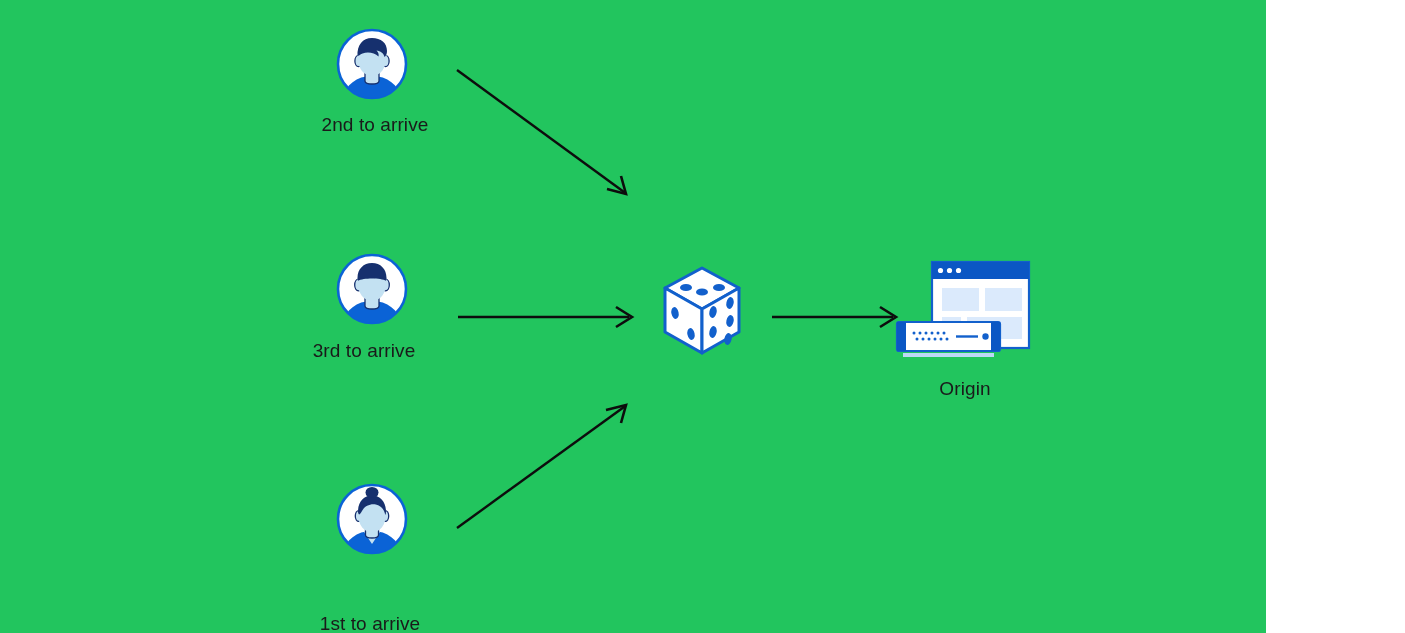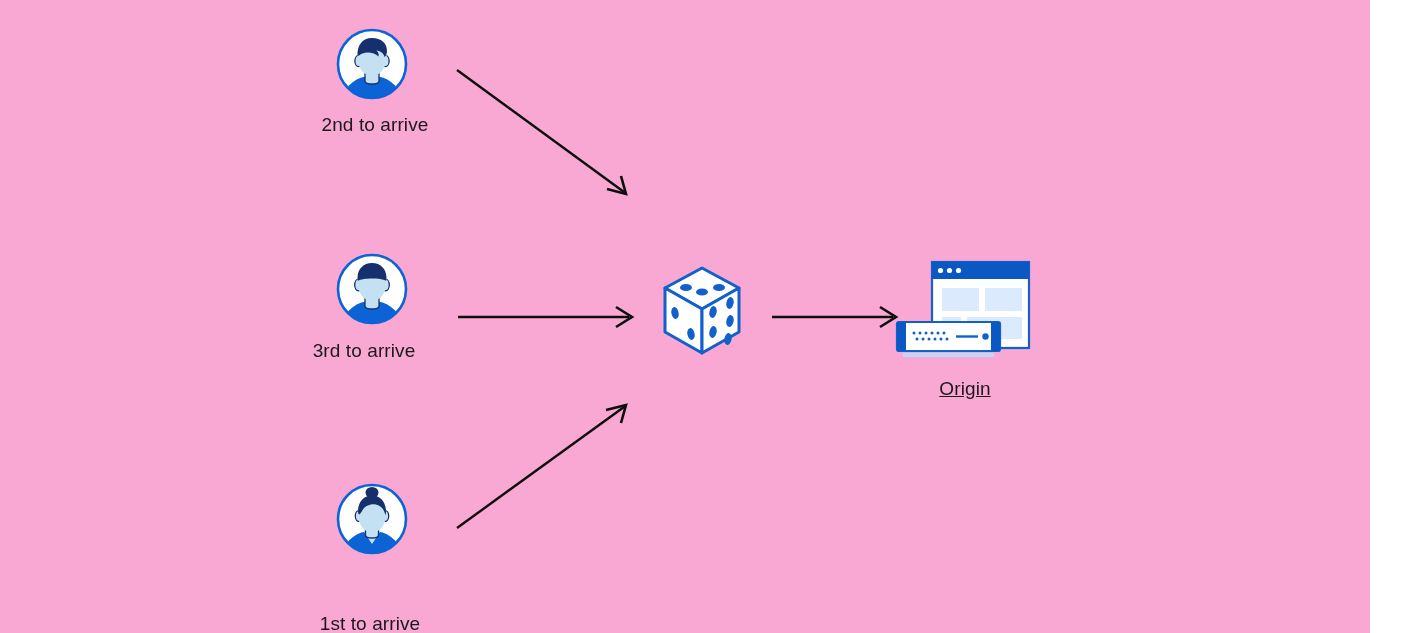--- a/index.html
+++ b/index.html
@@ -5,23 +5,23 @@
   html, body {
     margin: 0;
     padding: 0;
     background: #ffffff;
   }
   body {
     font-family: "Liberation Sans", sans-serif;
   }
   #canvas {
     position: relative;
-    width: 1370px;
+    width: 1266px;
     height: 633px;
-    background: #f9a8d4;
+    background: #22c55e;
     overflow: hidden;
   }
   .node {
     position: absolute;
   }
   .node-label {
     position: absolute;
     width: 260px;
     text-align: center;
     font-size: 19px;
@@ -228,16 +228,16 @@
             <circle cx="36" cy="81" r="1.5"></circle>
               <circle cx="42" cy="81" r="1.5"></circle>
             <circle cx="48" cy="81" r="1.5"></circle>
               <circle cx="54" cy="81" r="1.5"></circle>
           </g>
           <line x1="63" y1="78.5" x2="85" y2="78.5" stroke="#1260cc" stroke-width="2.4"></line>
           <circle cx="92.5" cy="78.5" r="3.2" fill="#1260cc"></circle>
         </g>
       </svg>
     </div>
-    <div class="node-label" style="left:835px; top:378px;text-decoration:underline;">Origin</div>
+    <div class="node-label" style="left:835px; top:378px;">Origin</div>
   </div>
 
 </div>
 
 </body></html>

